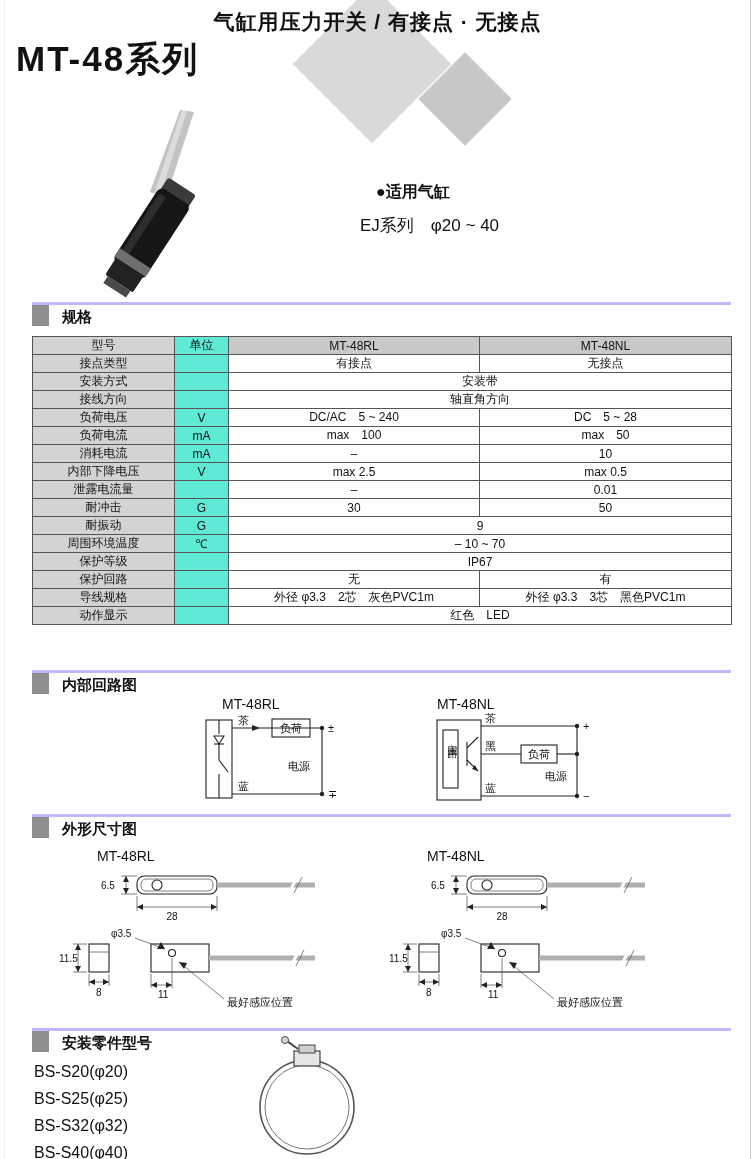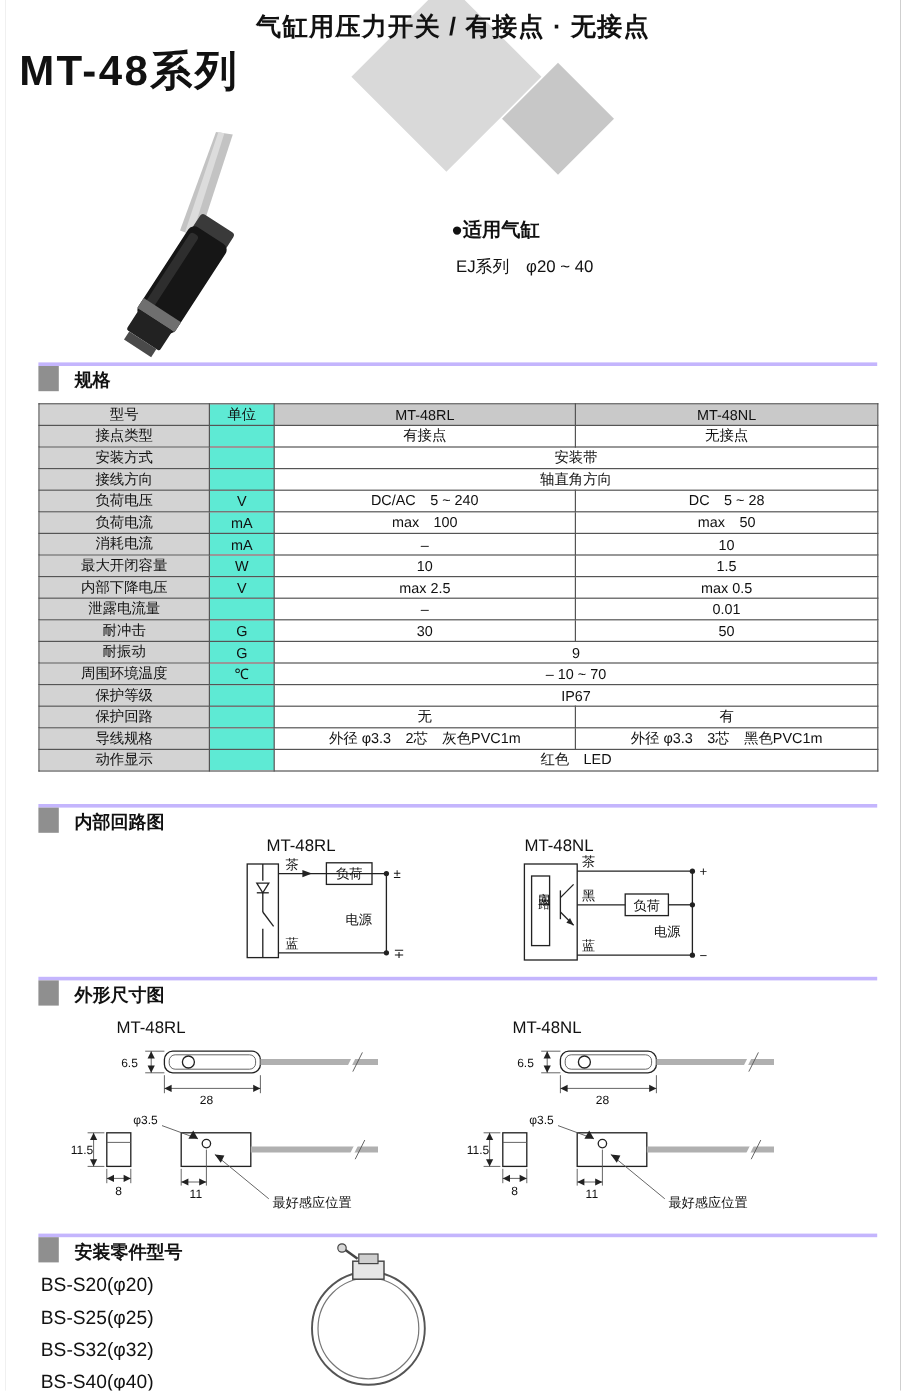--- a/index.html
+++ b/index.html
@@ -11,21 +11,21 @@
   }
   .diamond { position:absolute; transform:rotate(45deg); z-index:0; }
   .d1 { left:312px; top:8px;  width:112px; height:112px; background:#d9d9d9; }
   .d2 { left:428px; top:66px; width:66px;  height:66px;  background:#c7c7c7; }
   .subtitle { position:absolute; top:8px; left:0; width:100%; text-align:center;
     font-size:21px; font-weight:bold; letter-spacing:1px; z-index:2; }
   .main-title { position:absolute; top:36px; left:12px; width:100%; text-align:left;
     font-size:35px; font-weight:bold; letter-spacing:2px; z-index:2; }
   .photo { position:absolute; left:98px; top:110px; z-index:1; }
   .apply-title { position:absolute; left:372px; top:182px; font-size:16px; font-weight:bold; }
-  .apply-detail { position:absolute; left:376px; top:214px; font-size:14px; }
+  .apply-detail { position:absolute; left:356px; top:214px; font-size:17px; }
 
   .section { position:absolute; left:28px; width:699px; border-top:3px solid #c4b5fd; z-index:2; }
   .section-head { display:flex; align-items:flex-start; gap:13px; }
   .marker { width:17px; height:21px; background:#8f8f8f; flex:0 0 auto; }
   .section-title { font-size:15px; font-weight:bold; padding-top:3px; }
 
   .spec-table { position:absolute; left:28px; top:336px; width:699px;
     border-collapse:collapse; font-size:12px; z-index:2; table-layout:fixed; }
   .spec-table td { border:1px solid #555; text-align:center; height:17px; padding:0 3px;
     overflow:hidden; white-space:nowrap; }
@@ -132,26 +132,20 @@
           <td>max　100</td>
           <td>max　50</td>
         </tr>
         <tr>
           <td class="lbl">消耗电流</td>
           <td class="unit">mA</td>
           <td>–</td>
           <td>10</td>
         </tr>
         <tr>
-          <td class="lbl">最大开闭容量</td>
-          <td class="unit">W</td>
-          <td>10</td>
-          <td>1.5</td>
-        </tr>
-        <tr>
           <td class="lbl">内部下降电压</td>
           <td class="unit">V</td>
           <td>max 2.5</td>
           <td>max 0.5</td>
         </tr>
         <tr>
           <td class="lbl">泄露电流量</td>
           <td class="unit"></td>
           <td>–</td>
           <td>0.01</td>

